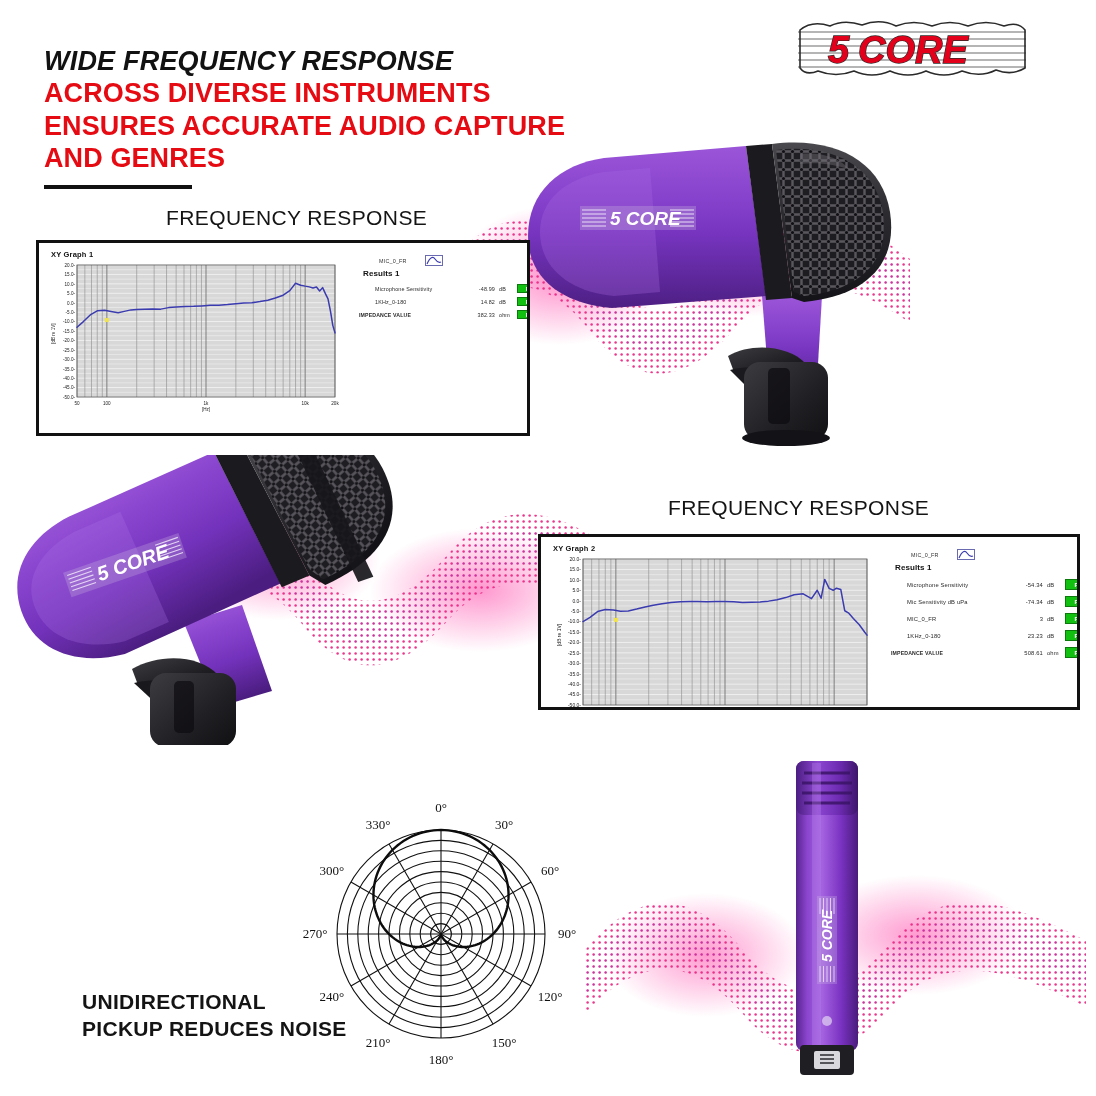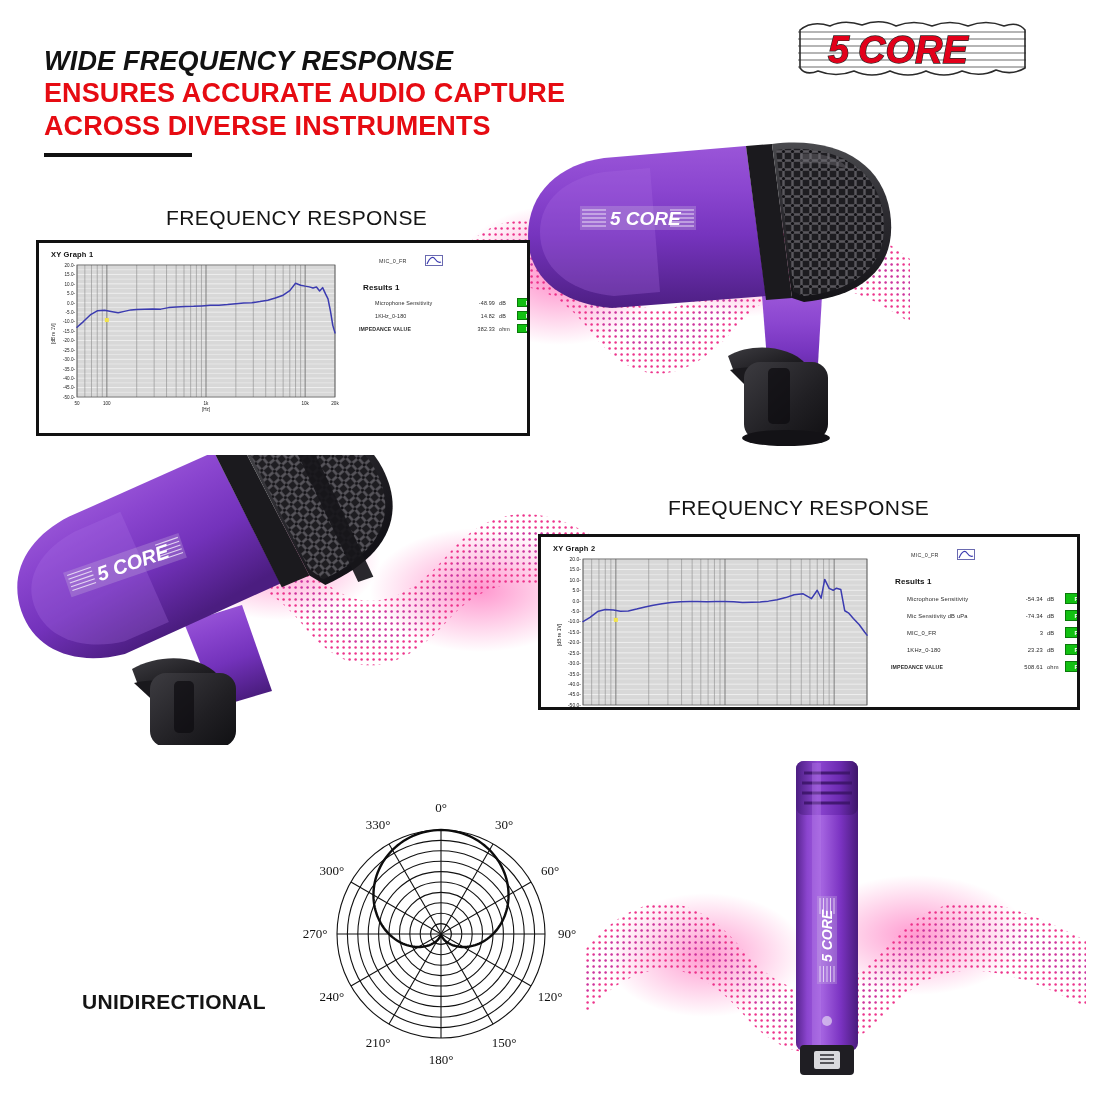--- a/index.html
+++ b/index.html
@@ -65,21 +65,21 @@
   .results { position: relative; flex: 1 1 auto; padding-top: 8px; }
   .res-head { display: flex; align-items: center; gap: 18px; padding-left: 26px; }
   .res-sig { font-size: 5.4px; color: #333; letter-spacing: .2px; }
   .res-thumb {
     width: 18px; height: 11px; border: 1px solid #6a6ab0; background: #fff;
     position: relative;
   }
   .res-thumb svg { position: absolute; left: 0; top: 0; }
   .res-title {
     font-size: 8px; font-weight: 700; color: #111;
-    padding-left: 10px; margin-top: 17px; letter-spacing: .1px;
+    padding-left: 10px; margin-top: 3px; letter-spacing: .1px;
   }
   .res-rows { margin-top: 4px; }
   .res-row {
     display: flex; align-items: center;
     height: 13px; font-size: 5.4px; color: #2a2a2a; letter-spacing: .15px;
   }
   .res-row .rlabel { width: 108px; padding-left: 22px; white-space: nowrap; }
   .res-row .rlabel.strong { font-weight: 700; padding-left: 6px; font-size: 5.2px; }
   .res-row .rval { width: 34px; text-align: right; white-space: nowrap; }
   .res-row .runit { width: 22px; padding-left: 4px; white-space: nowrap; }
@@ -104,22 +104,23 @@
   .mic-mid { left: 10px; top: 455px; width: 690px; height: 290px; }
   .mic-pencil { left: 590px; top: 745px; width: 490px; height: 345px; }
 </style>
 </head>
 <body>
 
 <div class="stage">
 
   <div class="headline">
     <div class="kicker">WIDE FREQUENCY RESPONSE</div>
+    <div class="redline">ACROSS DIVERSE INSTRUMENTS</div>
     <div class="redline">ENSURES ACCURATE AUDIO CAPTURE</div>
-    <div class="redline">ACROSS DIVERSE INSTRUMENTS</div>
+    <div class="redline">AND GENRES</div>
     <div class="rule"></div>
   </div>
 
   <div class="logo">
     <svg viewBox="0 0 232 62" width="232" height="62">
       <g stroke="#6d6d6d" stroke-width="1.1" fill="none">
         <path d="M2 14 H230"></path>
           <path d="M2 21 H230"></path>
           <path d="M2 28 H230"></path>
         <path d="M2 35 H230"></path>
@@ -671,15 +672,16 @@
         <text x="82.00000000000003" y="247.11920087683927" text-anchor="middle" font-family="Liberation Serif, serif" font-size="13" fill="#111">210°</text>
         <text x="35.88079912316073" y="201" text-anchor="middle" font-family="Liberation Serif, serif" font-size="13" fill="#111">240°</text>
         <text x="19" y="138.00000000000003" text-anchor="middle" font-family="Liberation Serif, serif" font-size="13" fill="#111">270°</text>
         <text x="35.88079912316074" y="74.99999999999999" text-anchor="middle" font-family="Liberation Serif, serif" font-size="13" fill="#111">300°</text>
         <text x="81.99999999999994" y="28.88079912316077" text-anchor="middle" font-family="Liberation Serif, serif" font-size="13" fill="#111">330°</text>
       </svg>
   </div>
 
   <div class="cap-bottom">
     <div>UNIDIRECTIONAL</div>
+    <div>PICKUP REDUCES NOISE</div>
   </div>
 
 </div>
 
 </body></html>

